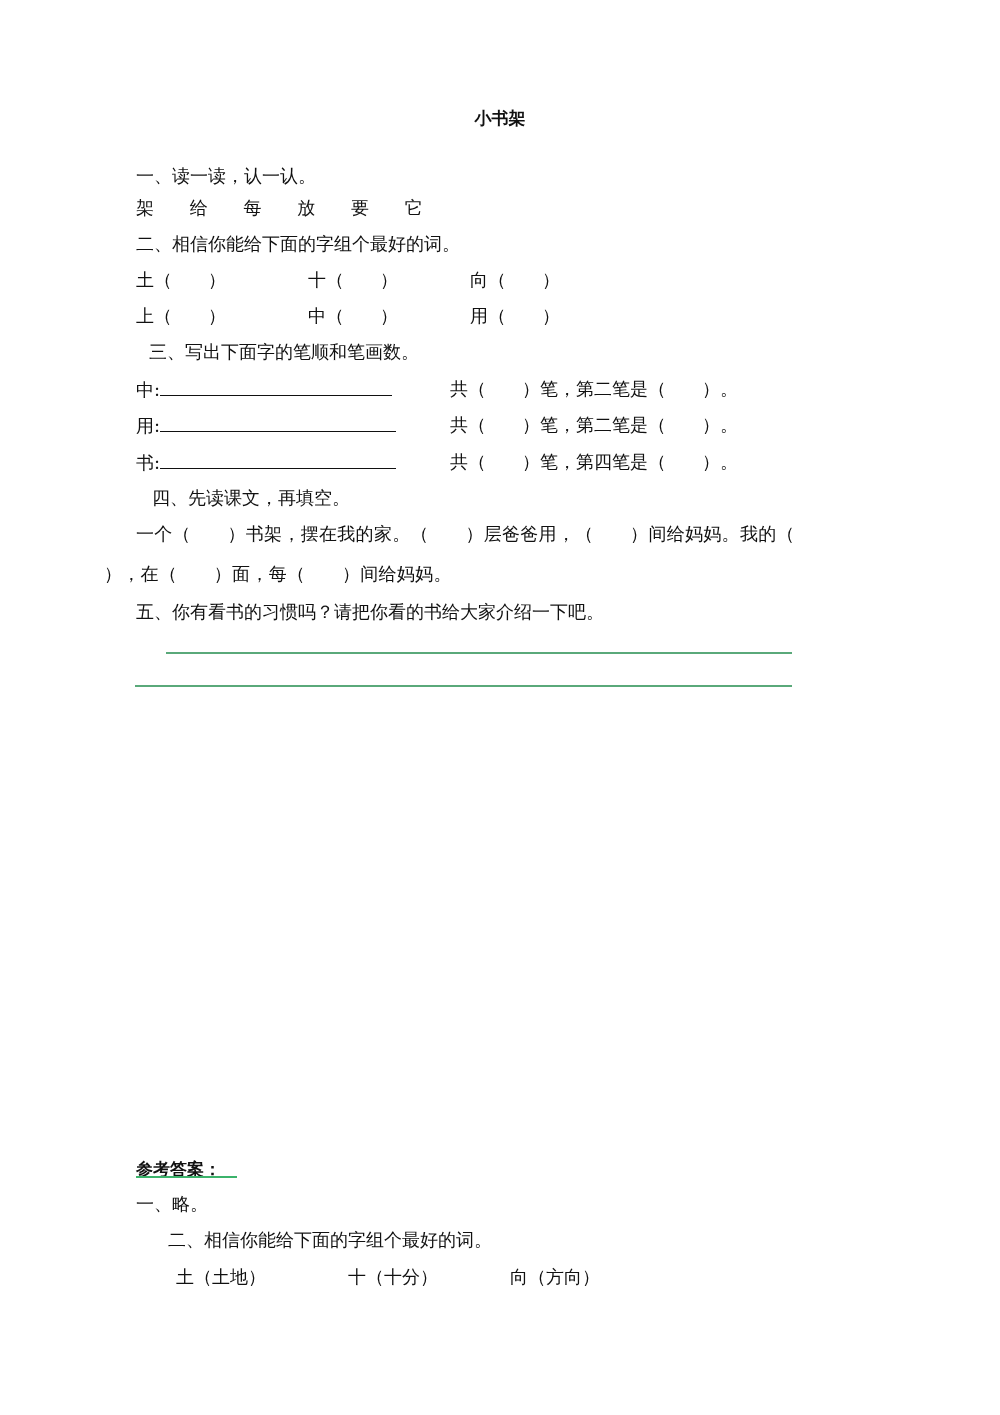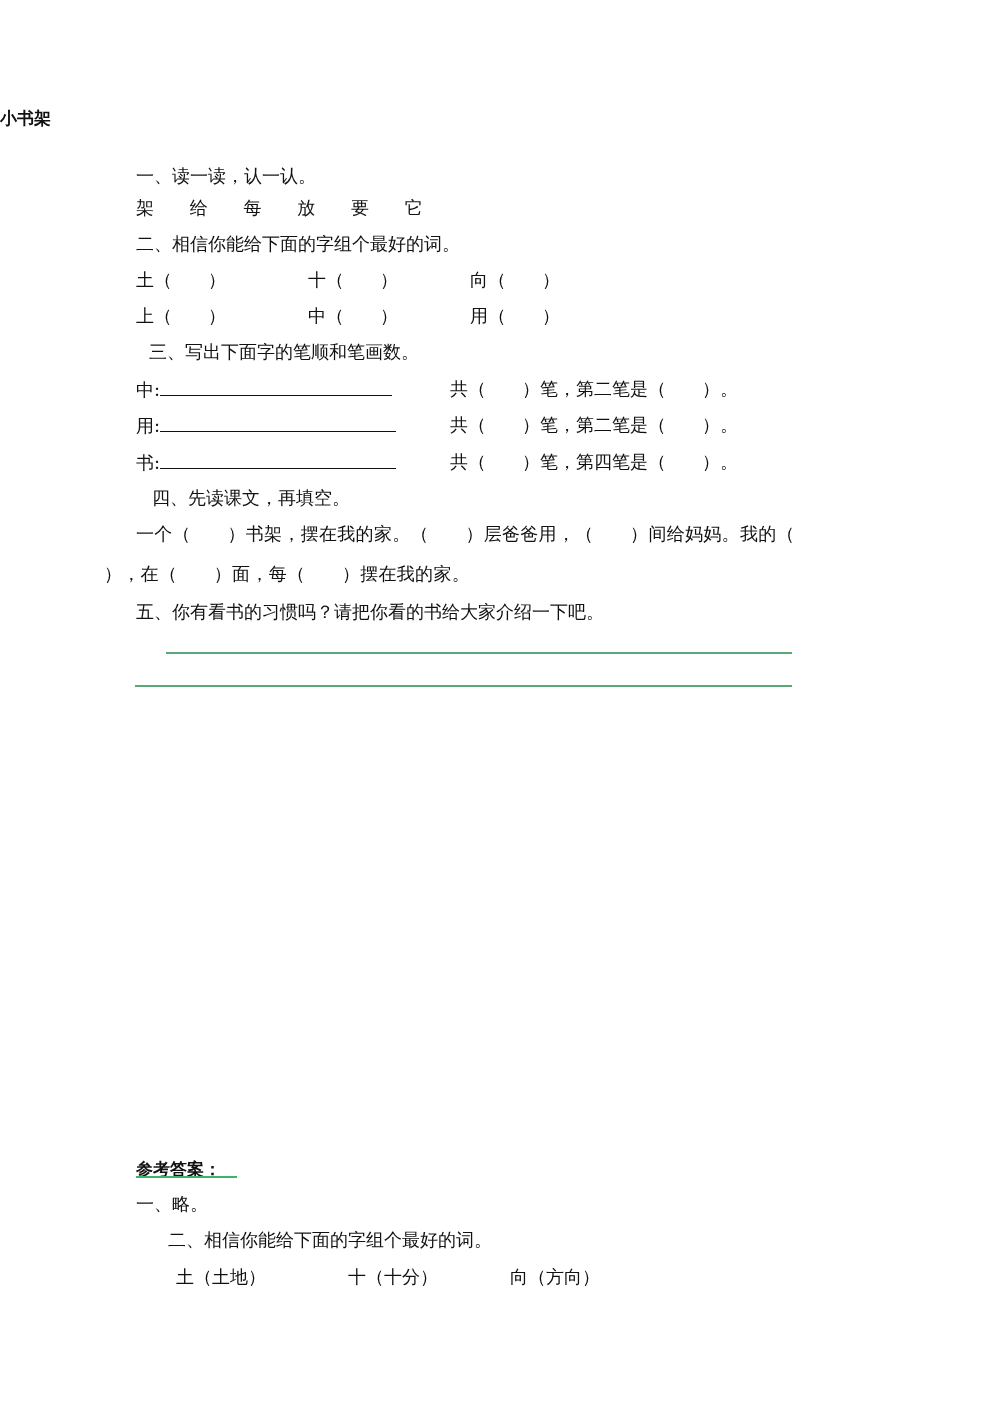--- a/index.html
+++ b/index.html
@@ -1,19 +1,19 @@
 <!DOCTYPE html>
 <html><head>
 <meta charset="utf-8">
 <style>
   html, body { margin:0; padding:0; background:#ffffff; }
   body { width:1000px; height:1415px; position:relative; overflow:hidden;
          font-family:"DejaVu Serif", "Liberation Serif", serif; color:#111; }
   .abs { position:absolute; white-space:nowrap; font-size:18px; line-height:24px; }
-  .title { left:0; width:1000px; text-align:left; top:106px; font-weight:bold; font-size:17px;
+  .title { left:0; width:1000px; text-align:center; top:106px; font-weight:bold; font-size:17px;
            font-family:"DejaVu Sans", "Liberation Sans", sans-serif; }
   .rule { position:absolute; height:2px; background:#5aa97a; }
   .uline { display:inline-block; border-bottom:1.5px solid #111; height:18px; vertical-align:baseline; }
   .ans-head { font-weight:bold; font-family:Liberation Serif, serif; font-size:17px; }
   .ans-underline { position:absolute; height:2px; background:#3bb36b; }
   .chars span { display:inline-block; margin-right:30px; }
 </style>
 </head>
 <body>
 
@@ -49,21 +49,21 @@
 </div>
 <div class="abs" style="left:450px;top:413px;">共（　　）笔，第二笔是（　　）。</div>
 
 <div class="abs" style="left:136px;top:450px;">
   <span>书:</span><span class="uline" style="width:236px;"></span>
 </div>
 <div class="abs" style="left:450px;top:450px;text-align:right;">共（　　）笔，第四笔是（　　）。</div>
 
 <div class="abs" style="left:152px;top:486px;">四、先读课文，再填空。</div>
 <div class="abs" style="left:136px;top:522px;letter-spacing:0.3px;">一个（　　）书架，摆在我的家。（　　）层爸爸用，（　　）间给妈妈。我的（</div>
-<div class="abs" style="left:104px;top:562px;letter-spacing:0.3px;">），在（　　）面，每（　　）摆在我的家。</div>
+<div class="abs" style="left:104px;top:562px;letter-spacing:0.3px;">），在（　　）面，每（　　）间给妈妈。</div>
 
 <div class="abs" style="left:136px;top:600px;">五、你有看书的习惯吗？请把你看的书给大家介绍一下吧。</div>
 <div class="rule" style="left:166px;top:652px;width:626px;"></div>
 <div class="rule" style="left:135px;top:685px;width:657px;"></div>
 
 <div class="abs ans-head" style="left:136px;top:1158px;">参考答案：</div>
 <div class="ans-underline" style="left:136px;top:1176px;width:101px;"></div>
 <div class="abs" style="left:136px;top:1192px;">一、略。</div>
 <div class="abs" style="left:168px;top:1228px;">二、相信你能给下面的字组个最好的词。</div>
 <div class="abs" style="left:176px;top:1265px;">土（土地）</div>

